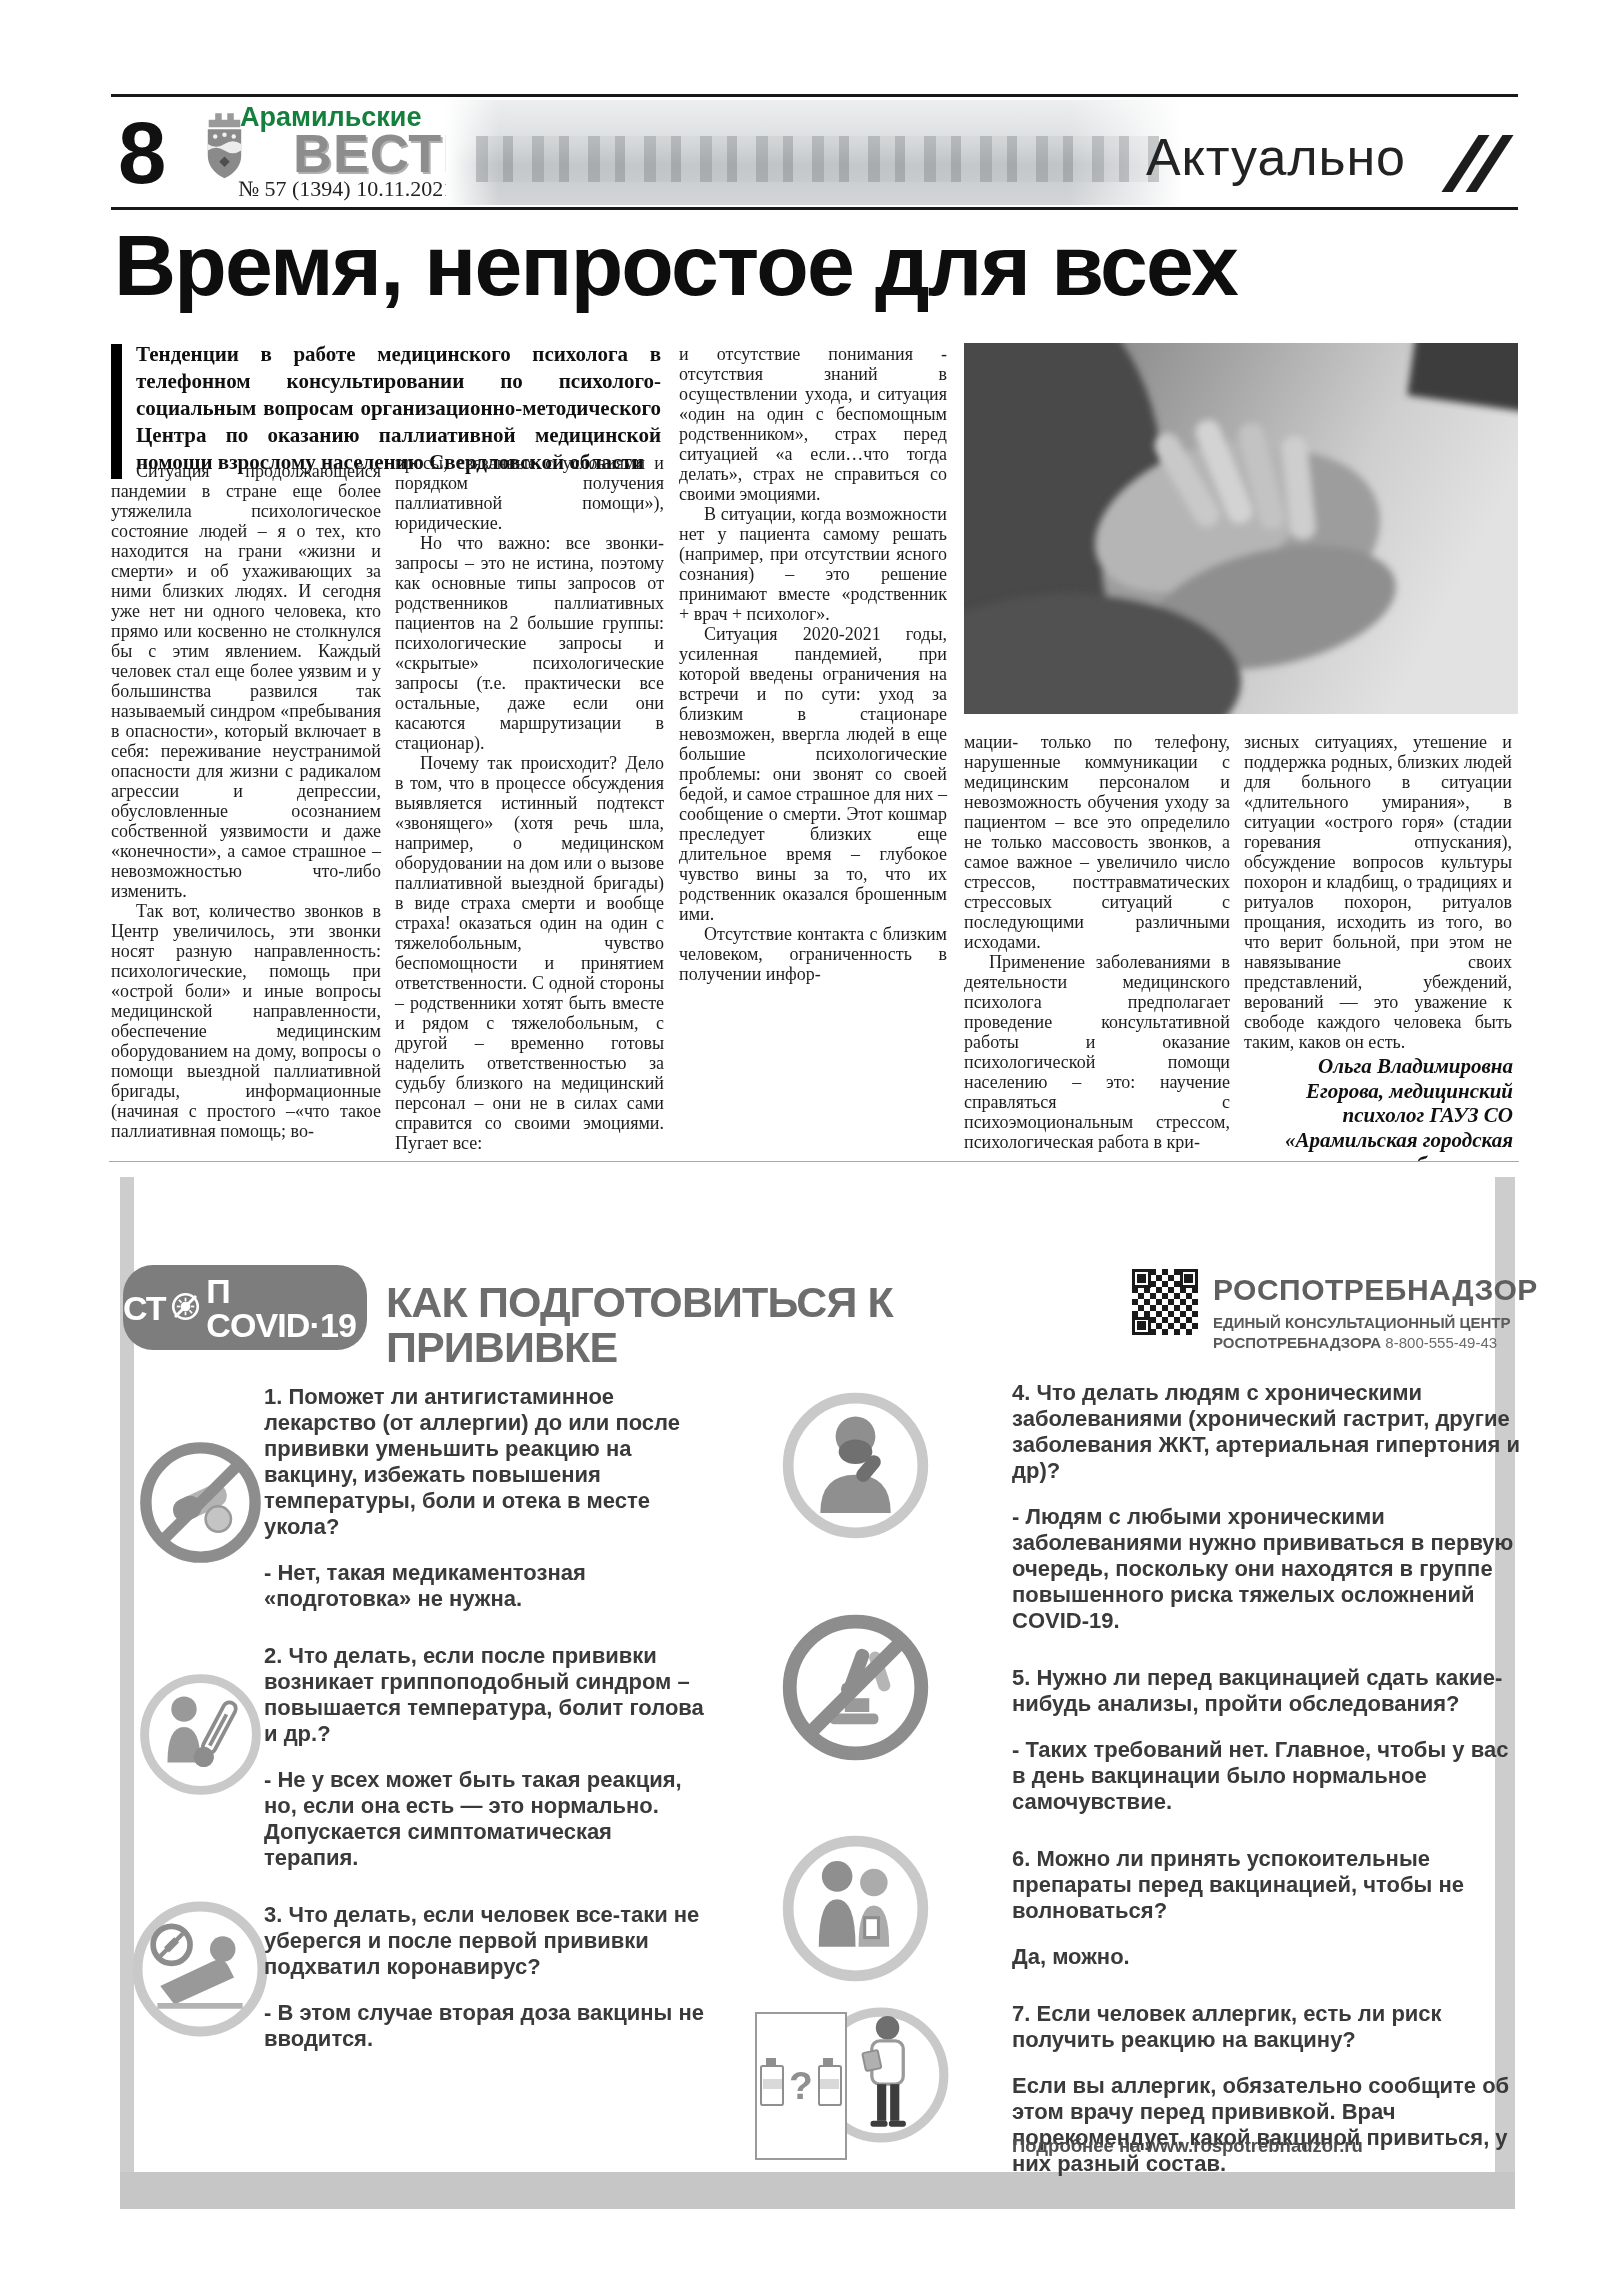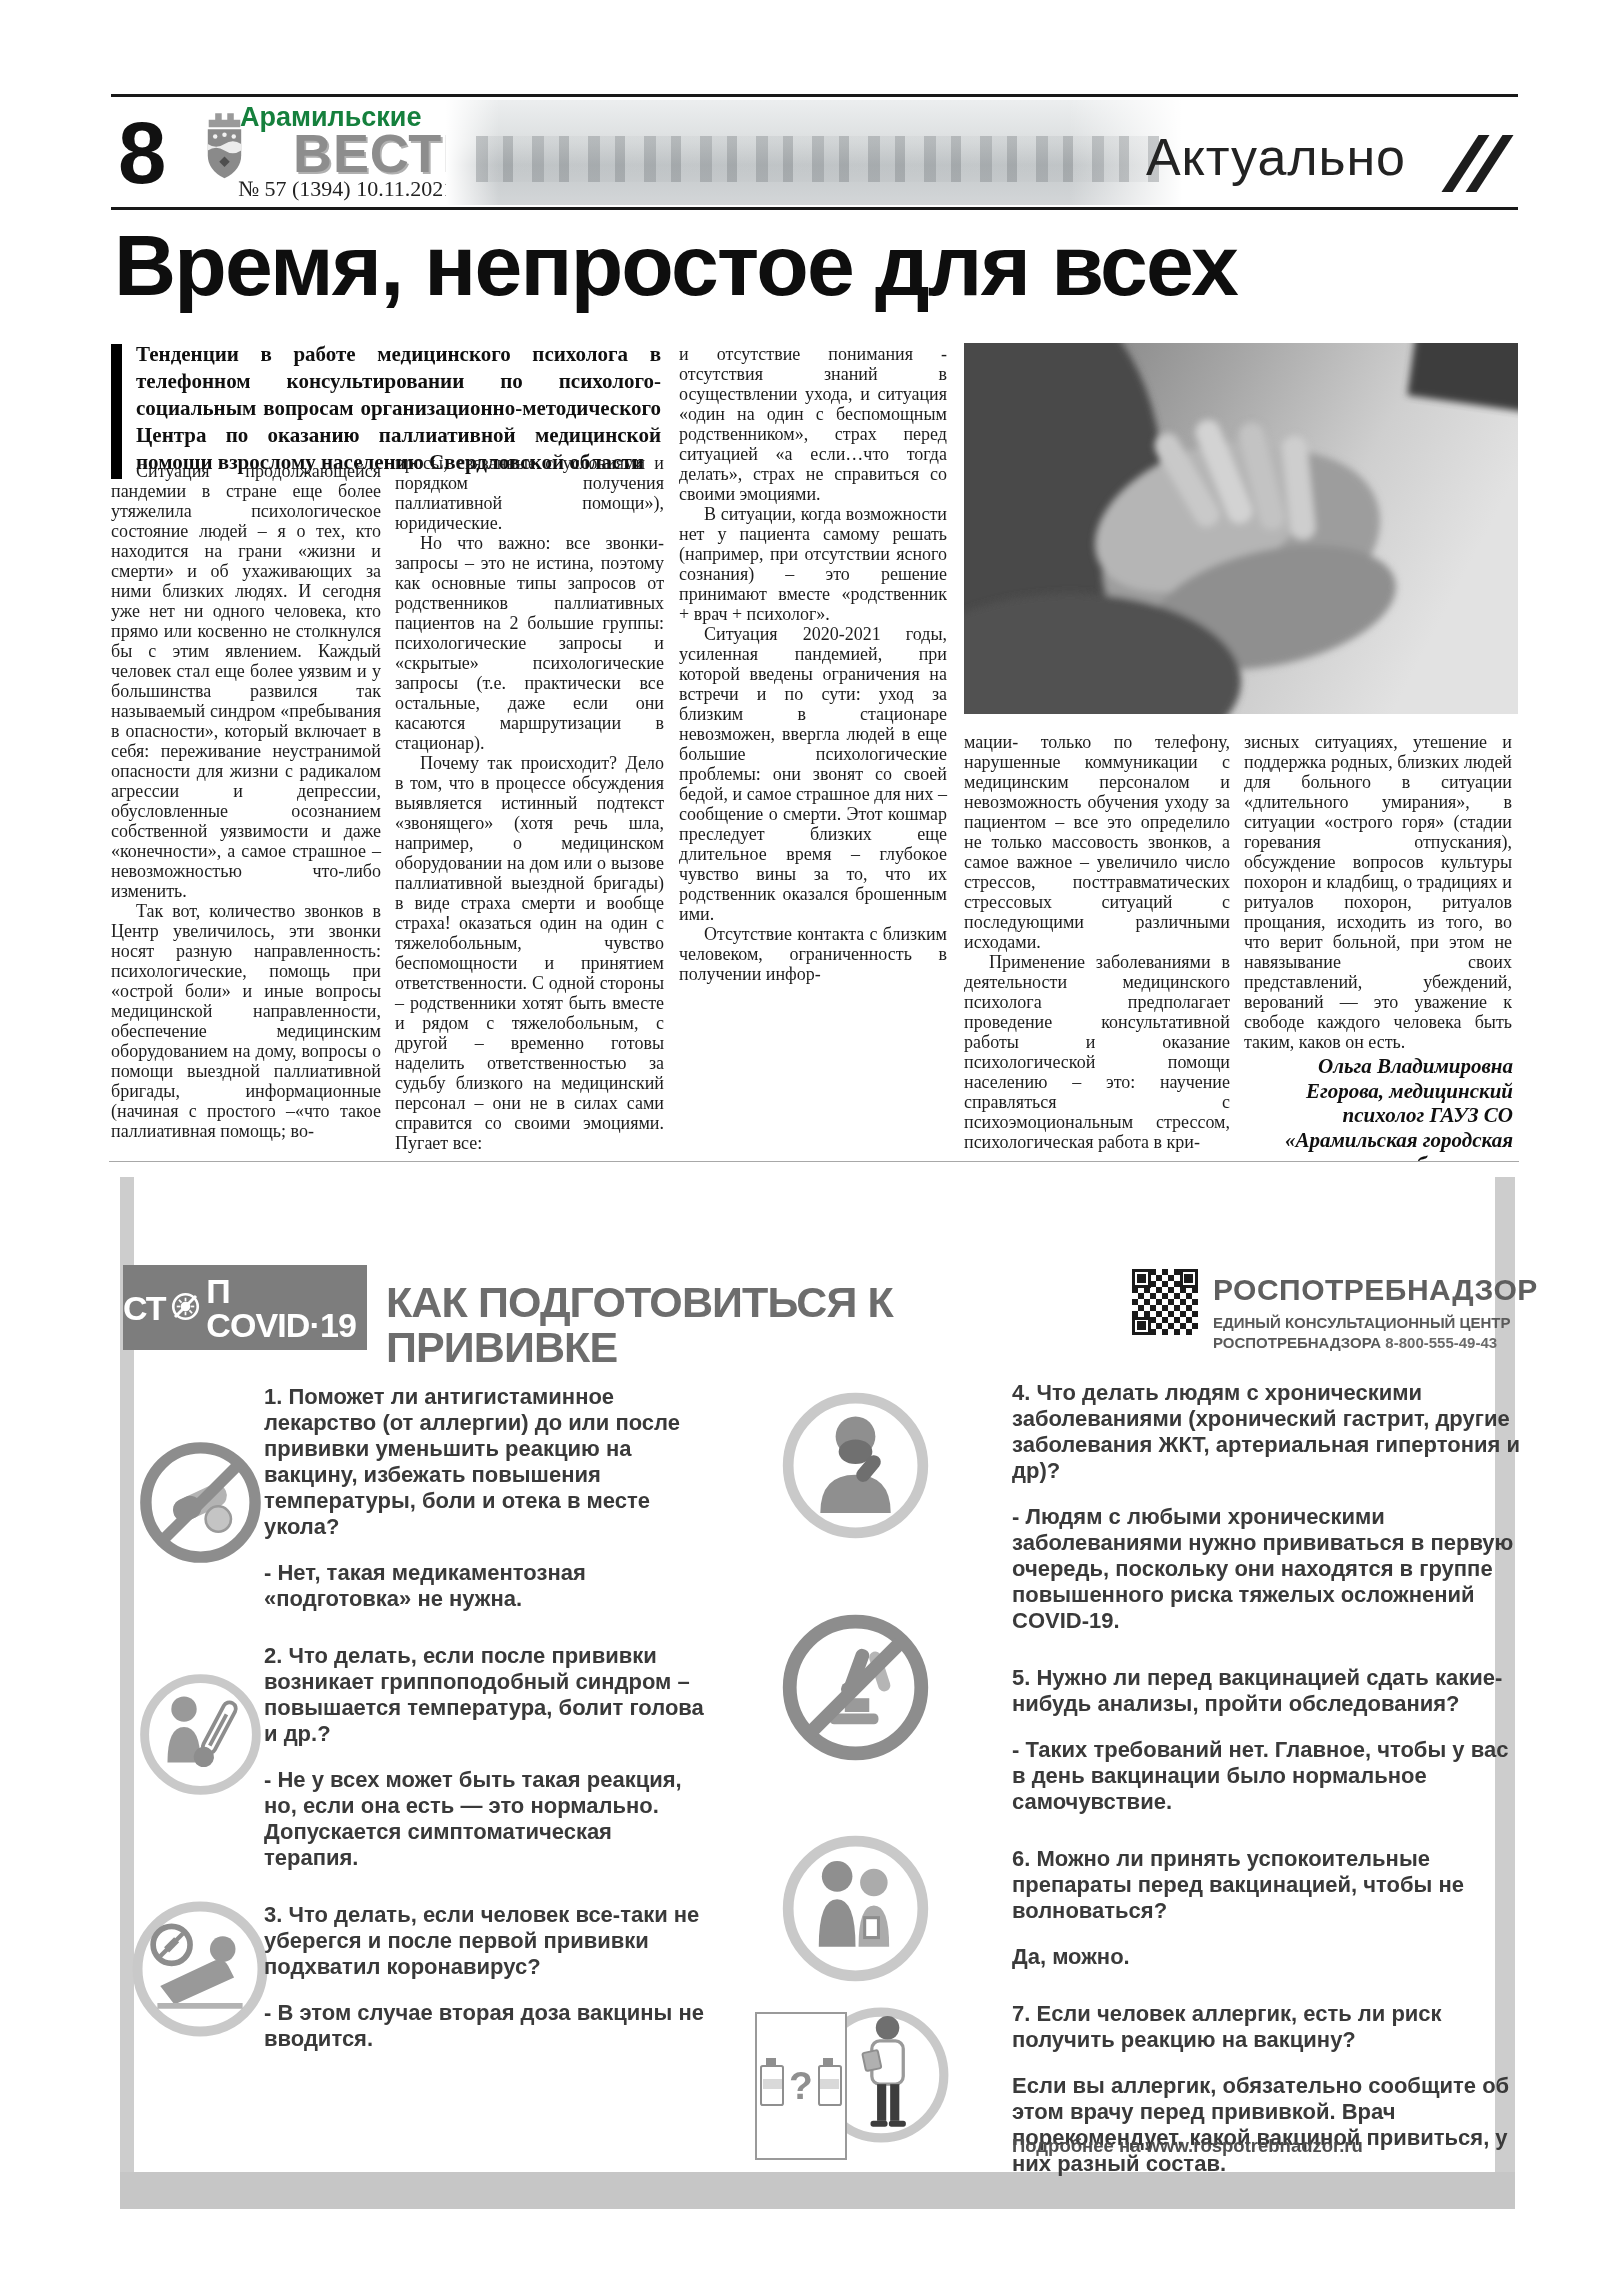--- a/index.html
+++ b/index.html
@@ -50,33 +50,33 @@
   #photo svg{display:block;width:100%;height:100%;}
 
   
   #infographic{left:109px;top:1161px;width:1410px;height:1091px;background:#fff;border-top:1.8px solid #a8a8a8;
                font-family:"Liberation Sans","DejaVu Sans",sans-serif;}
   #ig-left-strip{left:11px;top:14.8px;width:14px;height:1032px;background:#cdcdcd;}
   #ig-right-strip{left:1386px;top:14.8px;width:20px;height:1032px;background:#cdcdcd;}
   #ig-bottom-bar{left:11px;top:1010px;width:1395px;height:37px;background:#c6c6c6;}
 
   #ig-banner{left:14px;top:103px;width:244px;height:85px;background:#7d7d7d;display:flex;
-             align-items:center;justify-content:center;gap:2.8px;}
+             align-items:center;justify-content:center;gap:2.8px;border-radius:30px;}
   #ig-banner .t{color:#fff;font:700 34px/1 "Liberation Sans",sans-serif;letter-spacing:-0.9px;}
   #ig-title{left:277px;top:118px;width:720px;font:700 43px/1.05 "Liberation Sans",sans-serif;
             color:#6d6d6d;letter-spacing:-0.9px;}
   .qr{left:1023px;top:107px;width:66px;height:66px;background:#fff;
       background-image:repeating-conic-gradient(#1a1a1a 0% 25%,#ffffff 0% 50%);background-size:12px 12px;}
   .qr .m{position:absolute;width:18.5px;height:18.5px;background:#fff;border:3.7px solid #1a1a1a;box-sizing:border-box;}
   .qr .m::after{content:"";position:absolute;inset:1.8px;background:#1a1a1a;}
   .qr .m.tl{left:0;top:0;} .qr .m.tr{right:0;top:0;} .qr .m.bl{left:0;bottom:0;}
   #ig-agency{left:1104px;top:113px;width:305px;}
   #ig-agency .name{font:700 30px/1 "Liberation Sans",sans-serif;color:#5f5f5f;letter-spacing:0.5px;}
   #ig-agency .sub{margin-top:8.3px;font:700 15px/19.4px "Liberation Sans",sans-serif;color:#5a5a5a;}
-  #ig-agency .sub .ph{font-weight:700;color:#6a6a6a;text-align:right;}
+  #ig-agency .sub .ph{font-weight:400;color:#6a6a6a;text-align:right;}
 
   .qa{font:400 22px/26px "Liberation Sans",sans-serif;color:#3a3a3a;}
   .qa p{margin:0;font-weight:bold;}
   .qa p.q{margin-bottom:20px;}
   .qa p.a{margin-bottom:31px;}
   #qa-left{left:155px;top:222px;width:445px;}
   #qa-right{left:903px;top:218px;width:509px;}
   #ig-footer{left:903px;top:975px;width:509px;
              font:700 18.5px/1 "Liberation Sans",sans-serif;color:#4f4f4f;}
 

